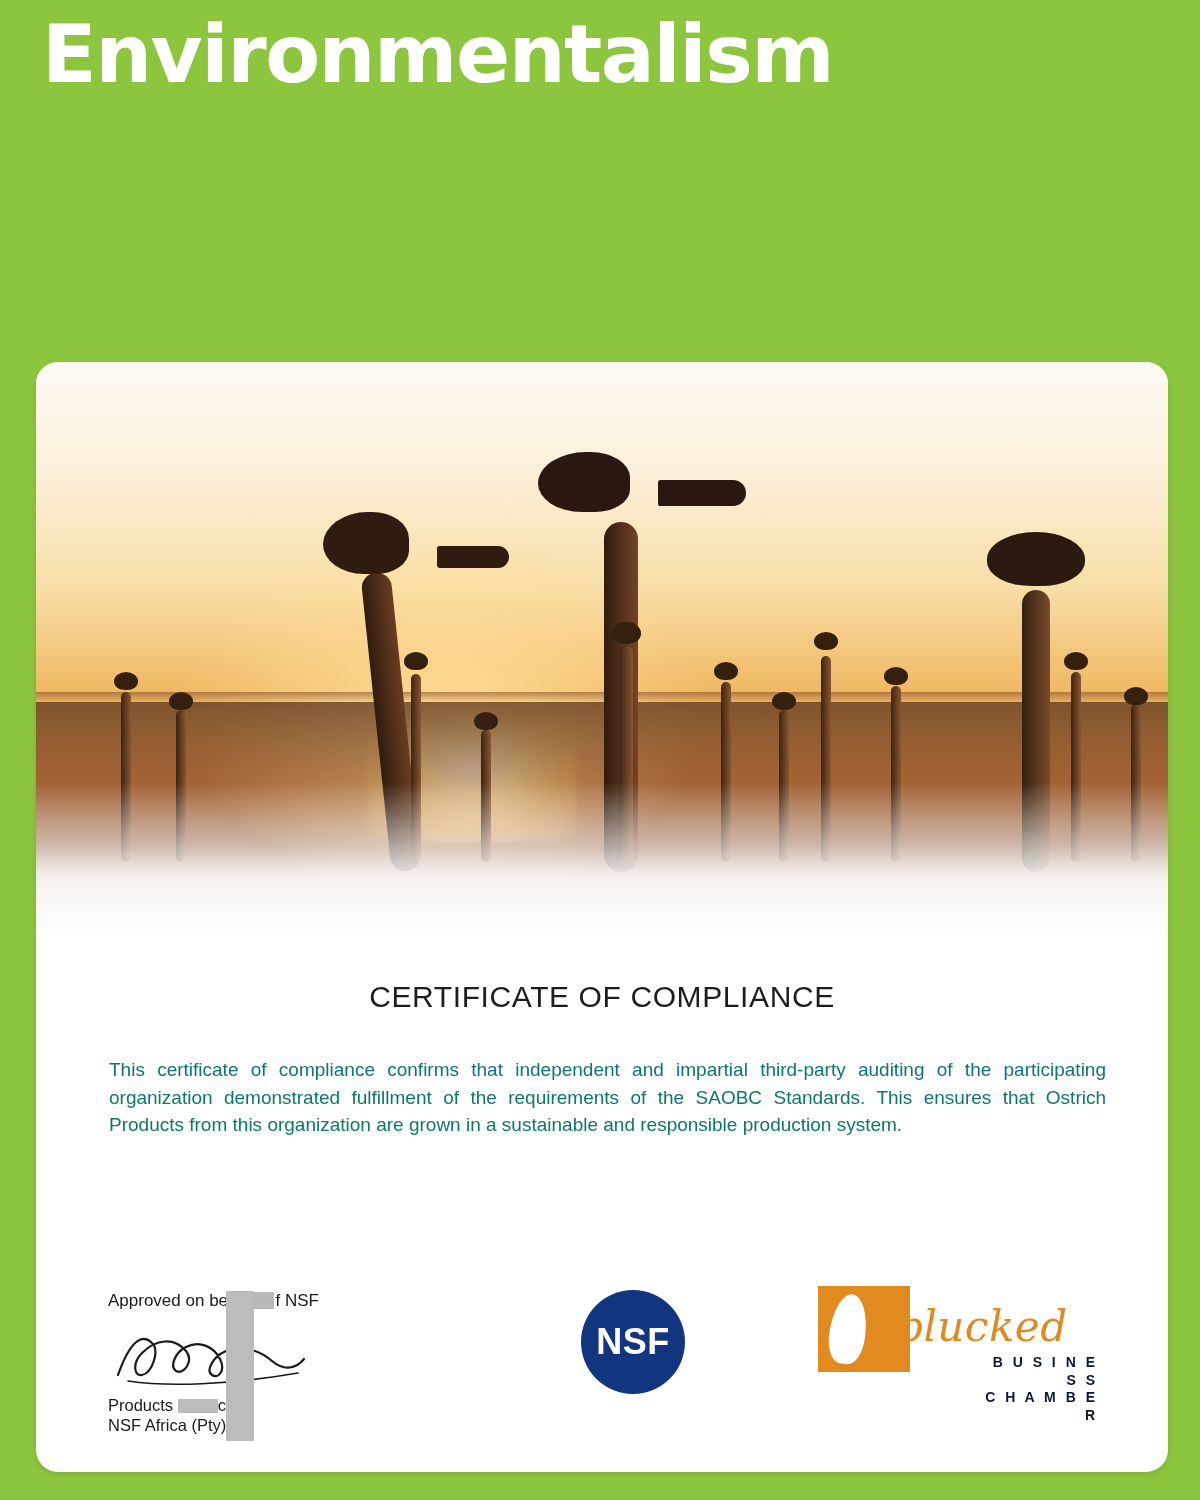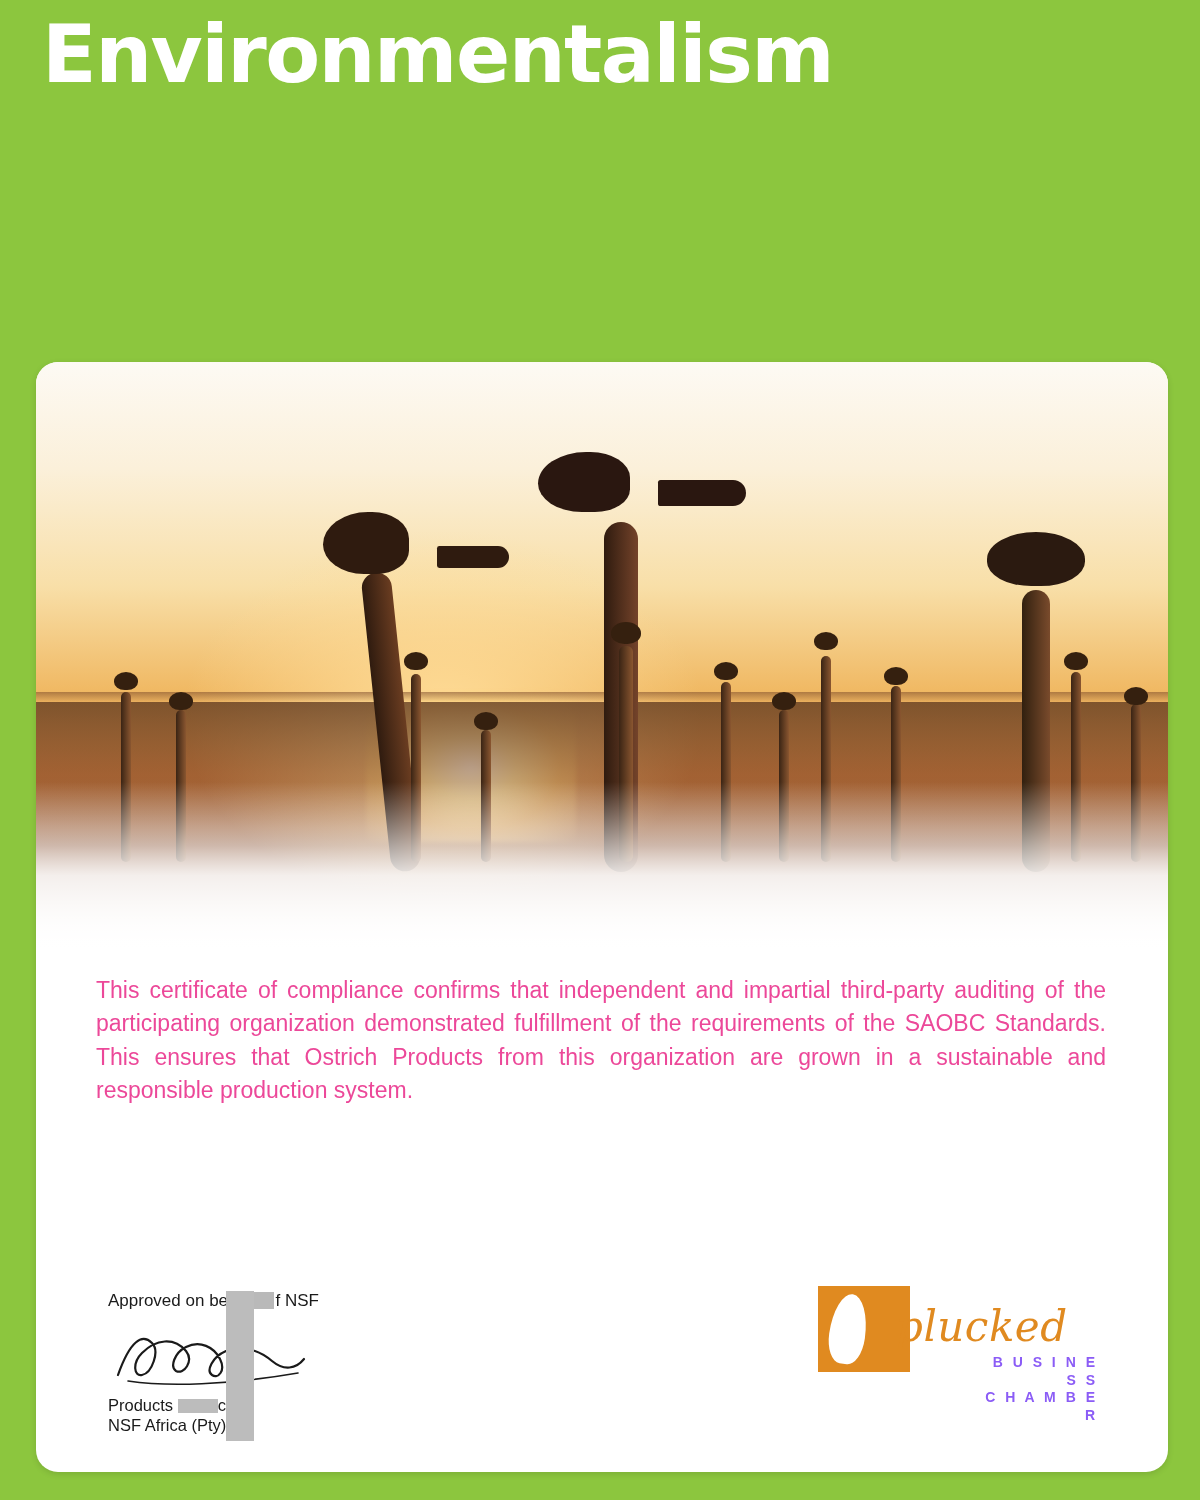--- a/index.html
+++ b/index.html
@@ -165,25 +165,25 @@
   .cert-title {
     text-align: center;
     font-size: 30px;
     letter-spacing: 0.6px;
     color: #1d1d1d;
     font-family: "Liberation Sans", sans-serif;
     font-weight: 400;
     margin: 6px 0 42px 0;
   }
   .cert-paragraph {
-    font-size: 23px;
+    font-size: 19px;
     line-height: 1.45;
-    color: #ec4899;
+    color: #0f766e;
     text-align: justify;
-    margin: 0 10px 0 8px;
+    margin: 0 10px 0 21px;
     font-family: "Liberation Sans", sans-serif;
   }
 
   
   .sig-row {
     position: absolute;
     left: 0;
     bottom: 36px;
     width: 100%;
     height: 220px;
@@ -290,21 +290,21 @@
     font-size: 42px;
     color: #e08a20;
     letter-spacing: 0.5px;
   }
   .obc-sub {
     position: absolute;
     left: 160px;
     top: 68px;
     font-size: 14px;
     letter-spacing: 3px;
-    color: #8b5cf6;
+    color: #0f172a;
     line-height: 1.25;
     font-weight: 700;
     text-align: right;
     width: 120px;
   }
 </style>
 </head>
 <body>
 
 <div class="page">
@@ -377,20 +377,21 @@
       </div>
       <div class="bird sm" style="left:1070px;bottom:90px;height:175px;">
         <div class="neck" style="height:158px;"></div>
           <div class="head" style="top:0;"></div>
       </div>
 
       <div class="fade-bottom"></div>
     </div>
 
     <div class="cert-body">
+      <div class="cert-title">CERTIFICATE OF COMPLIANCE</div>
       <p class="cert-paragraph">This certificate of compliance confirms that independent and impartial third-party auditing of the participating organization demonstrated fulfillment of the requirements of the SAOBC Standards. This ensures that Ostrich Products from this organization are grown in a sustainable and responsible production system.</p>
     </div>
 
     <div class="sig-row">
 
       <div class="sig-block">
         <div class="approved-line">
           <span>Approved on beh</span><span class="redact"></span><span>f NSF</span>
         </div>
         <div class="sig-scribble">
@@ -399,20 +400,23 @@
             <path d="M20,64 C60,70 120,68 190,56" fill="none" stroke="#1a1a1a" stroke-width="1.6" stroke-linecap="round"></path>
           </svg>
           <div class="redact-bar-v"></div>
         </div>
         <div class="sig-name">
           <span>Products </span><span class="redact-inline"></span><span>ctor</span>
           <div>NSF Africa (Pty) Ltd</div>
         </div>
       </div>
 
+      <div class="nsf-logo">
+        <span>NSF</span>
+      </div>
 
       <div class="obc-logo">
         <div class="obc-mark">
           <div class="cut"></div>
         </div>
         <div class="obc-script">plucked</div>
         <div class="obc-sub">
           <div>B U S I N E S S</div>
           <div>C H A M B E R</div>
         </div>

